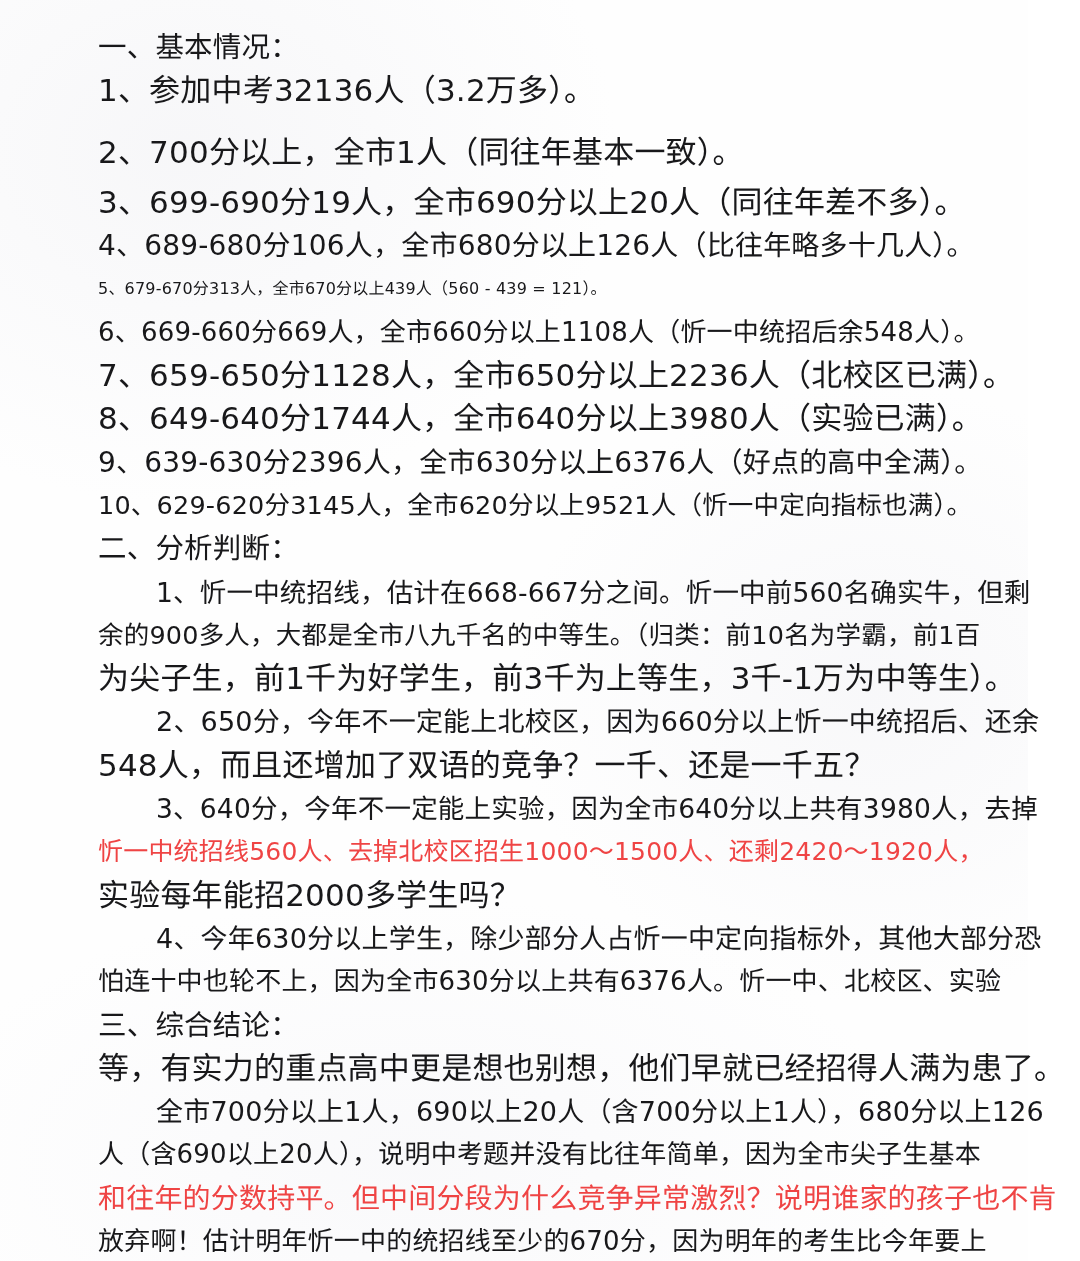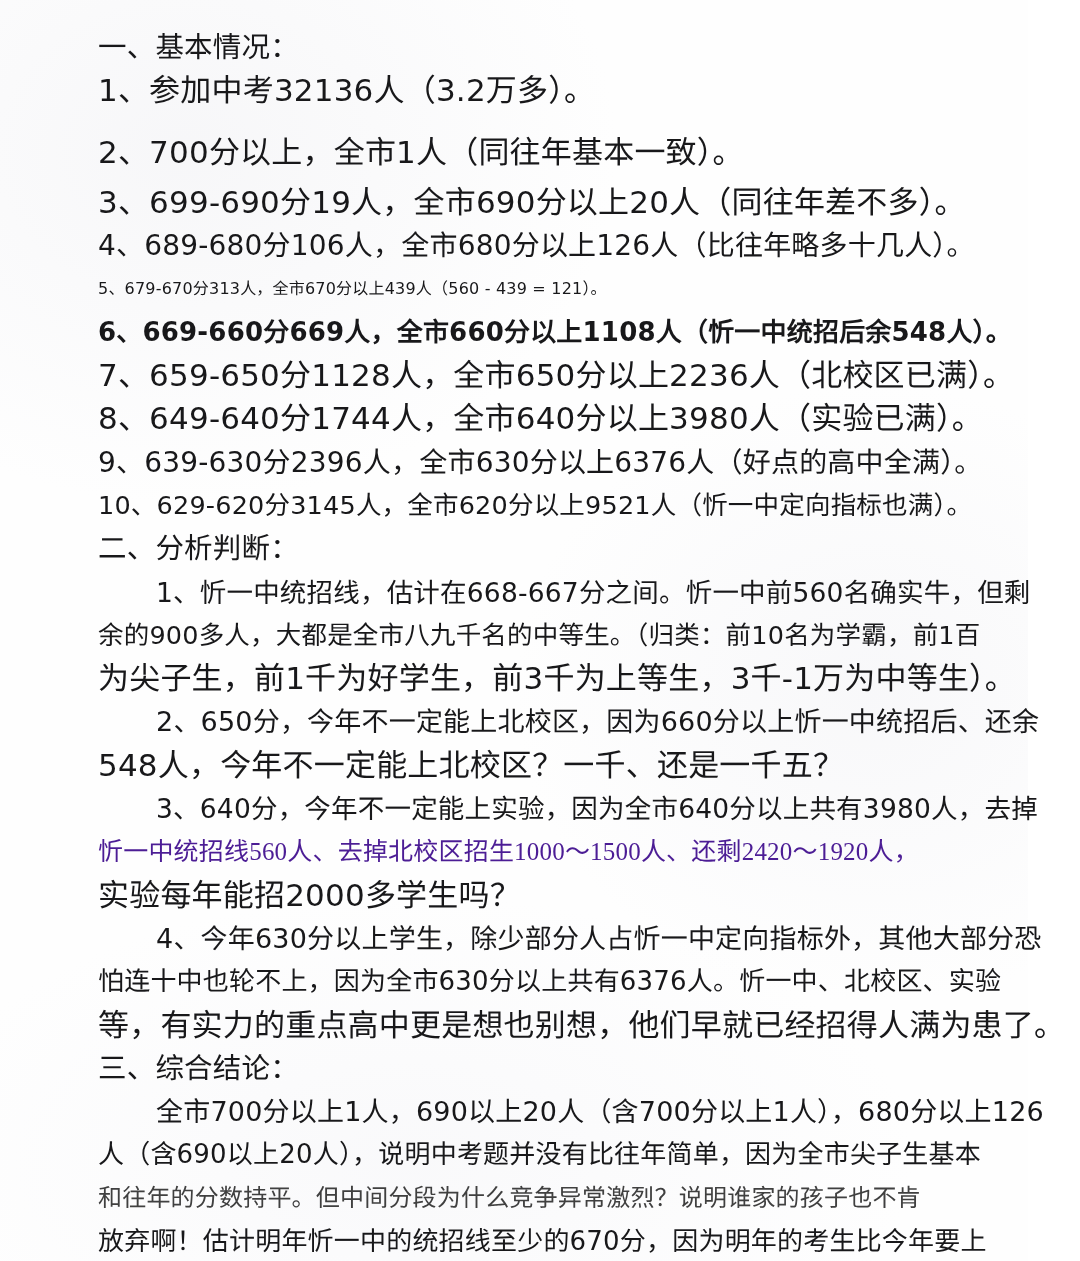--- a/index.html
+++ b/index.html
@@ -72,37 +72,37 @@
 <body>
 
 <div id="page" style="background: rgb(254, 254, 254);">
   <div id="doc">
       <div class="line heading flush" style="color: rgb(24, 24, 26);">一、基本情况：</div>
       <div class="line flush" style="color: rgb(24, 24, 26);">1、参加中考32136人（3.2万多）。</div>
       <div class="line flush" style="color: rgb(24, 24, 26); margin-top: 18px;">2、700分以上，全市1人（同往年基本一致）。</div>
       <div class="line flush" style="color: rgb(24, 24, 26); margin-top: 7px;">3、699-690分19人，全市690分以上20人（同往年差不多）。</div>
       <div class="line flush" style="color: rgb(24, 24, 26); font-size: 28px;">4、689-680分106人，全市680分以上126人（比往年略多十几人）。</div>
       <div class="line flush" style="color: rgb(24, 24, 26); font-size: 16px;">5、679-670分313人，全市670分以上439人（560 - 439 = 121）。</div>
-      <div class="line flush" style="color: rgb(24, 24, 26); font-size: 26px; font-weight: bold;">6、669-660分669人，全市660分以上1108人（忻一中统招后余548人）。</div>
+      <div class="line flush" style="color: rgb(24, 24, 26); font-size: 26px;">6、669-660分669人，全市660分以上1108人（忻一中统招后余548人）。</div>
       <div class="line flush" style="color: rgb(24, 24, 26);">7、659-650分1128人，全市650分以上2236人（北校区已满）。</div>
       <div class="line flush" style="color: rgb(24, 24, 26);">8、649-640分1744人，全市640分以上3980人（实验已满）。</div>
       <div class="line flush" style="color: rgb(24, 24, 26); font-size: 28px;">9、639-630分2396人，全市630分以上6376人（好点的高中全满）。</div>
       <div class="line flush" style="color: rgb(24, 24, 26); font-size: 25.5px;">10、629-620分3145人，全市620分以上9521人（忻一中定向指标也满）。</div>
       <div class="line heading flush" style="color: rgb(24, 24, 26);">二、分析判断：</div>
       <div class="line indent" style="color: rgb(24, 24, 26); font-size: 26.5px;">1、忻一中统招线，估计在668-667分之间。忻一中前560名确实牛，但剩</div>
       <div class="line flush" style="color: rgb(24, 24, 26); font-size: 25.5px;">余的900多人，大都是全市八九千名的中等生。（归类：前10名为学霸，前1百</div>
       <div class="line flush" style="color: rgb(24, 24, 26);">为尖子生，前1千为好学生，前3千为上等生，3千-1万为中等生）。</div>
       <div class="line indent" style="color: rgb(24, 24, 26); font-size: 27px;">2、650分，今年不一定能上北校区，因为660分以上忻一中统招后、还余</div>
-      <div class="line flush" style="color: rgb(24, 24, 26);">548人，今年不一定能上北校区？一千、还是一千五？</div>
+      <div class="line flush" style="color: rgb(24, 24, 26);">548人，而且还增加了双语的竞争？一千、还是一千五？</div>
       <div class="line indent" style="color: rgb(24, 24, 26); font-size: 26.5px;">3、640分，今年不一定能上实验，因为全市640分以上共有3980人，去掉</div>
-      <div class="line flush" style="color: #4c1d95; font-size: 25px; font-family: Liberation Serif, serif;">忻一中统招线560人、去掉北校区招生1000～1500人、还剩2420～1920人，</div>
+      <div class="line flush" style="color: #ef4444; font-size: 25px;">忻一中统招线560人、去掉北校区招生1000～1500人、还剩2420～1920人，</div>
       <div class="line flush" style="color: rgb(24, 24, 26);">实验每年能招2000多学生吗？</div>
       <div class="line indent" style="color: rgb(24, 24, 26); font-size: 27px;">4、今年630分以上学生，除少部分人占忻一中定向指标外，其他大部分恐</div>
       <div class="line flush" style="color: rgb(24, 24, 26); font-size: 26px;">怕连十中也轮不上，因为全市630分以上共有6376人。忻一中、北校区、实验</div>
+      <div class="line heading flush" style="color: rgb(24, 24, 26);">三、综合结论：</div>
       <div class="line flush" style="color: rgb(24, 24, 26);">等，有实力的重点高中更是想也别想，他们早就已经招得人满为患了。</div>
-      <div class="line heading flush" style="color: rgb(24, 24, 26);">三、综合结论：</div>
       <div class="line indent" style="color: rgb(24, 24, 26); font-size: 27px;">全市700分以上1人，690以上20人（含700分以上1人），680分以上126</div>
       <div class="line flush" style="color: rgb(24, 24, 26); font-size: 26px;">人（含690以上20人），说明中考题并没有比往年简单，因为全市尖子生基本</div>
-      <div class="line flush" style="color: #404040; font-size: 24px;">和往年的分数持平。但中间分段为什么竞争异常激烈？说明谁家的孩子也不肯</div>
+      <div class="line flush" style="color: #ef4444; font-size: 28px;">和往年的分数持平。但中间分段为什么竞争异常激烈？说明谁家的孩子也不肯</div>
       <div class="line flush" style="color: rgb(24, 24, 26); font-size: 26px;">放弃啊！估计明年忻一中的统招线至少的670分，因为明年的考生比今年要上</div>
       <div class="line flush" style="color: rgb(24, 24, 26);">多几千人，而且还增加了双语的竞争。</div>
     </div>
 </div>
 
 </body></html>

